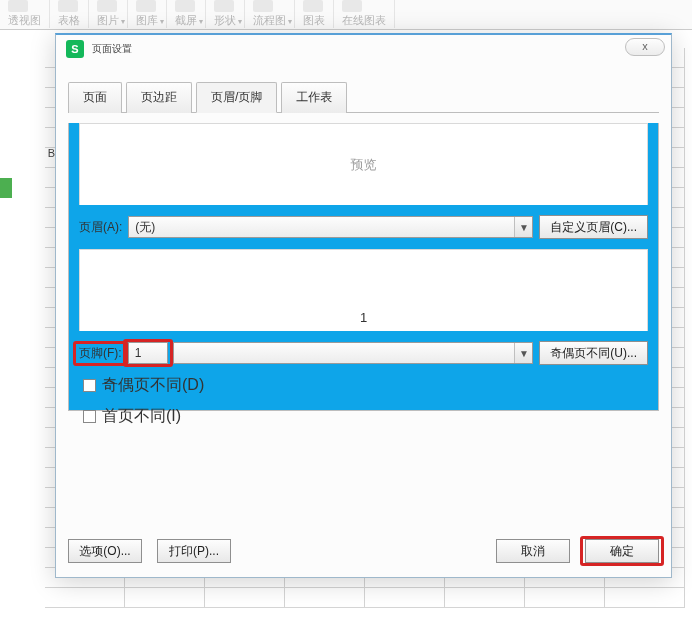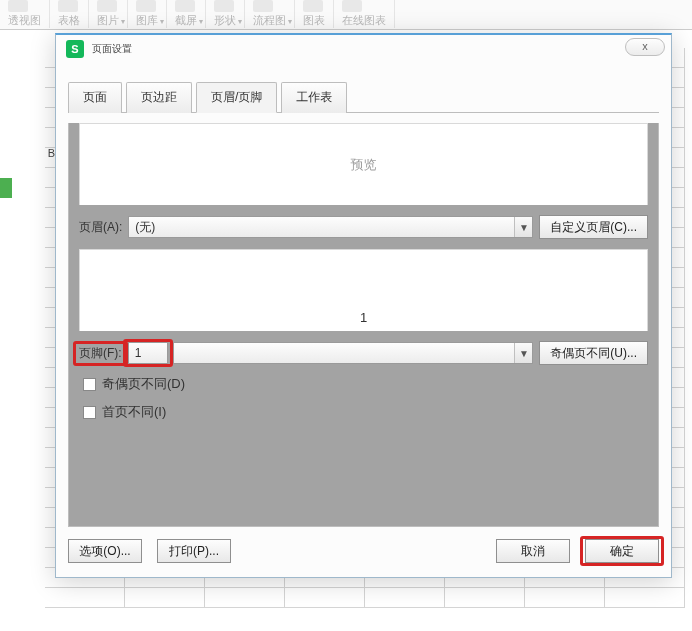--- a/index.html
+++ b/index.html
@@ -24,35 +24,35 @@
 .title-ic { width: 18px; height: 18px; background: #14b85a; border-radius: 3px; margin-right: 8px; display: flex; align-items: center; justify-content: center; }
 .title-ic::before { content: "S"; color: #fff; font-size: 11px; font-weight: bold; font-family: Arial, sans-serif; }
 .title-text { font-size: 10px; color: #444; }
 .close-btn { position: absolute; right: 6px; top: 3px; width: 40px; height: 18px; border: 1px solid #bfbfbf; border-radius: 9px; background: linear-gradient(#fdfdfd,#ececec); text-align: center; line-height: 14px; color: #666; font-size: 11px; cursor: pointer; }
 
 .dialog-body { position: absolute; top: 28px; left: 0; right: 0; bottom: 0; padding: 18px 12px 14px 12px; }
 
 .tabs { display: flex; border-bottom: 1px solid #bdbdbd; margin-left: 0; }
 .tab { padding: 6px 14px; border: 1px solid #bdbdbd; background: linear-gradient(#fdfdfd,#ececec); font-size: 12px; color: #333; margin-right: 4px; border-bottom: none; border-top-left-radius: 2px; border-top-right-radius: 2px; cursor: pointer; position: relative; top: 1px; }
 .tab.active { background: #f3f3f3; border-bottom: 1px solid #f3f3f3; }
-.panel { border: 1px solid #bdbdbd; border-top: none; height: 404px; background: #a3a3a3; padding: 0; position: relative; }
+.panel { border: 1px solid #bdbdbd; border-top: none; height: 288px; background: #0ea5e9; padding: 0; position: relative; }
 
 .preview-box { margin: 10px 10px 0 10px; height: 82px; border: 1px solid #d9d9d9; border-bottom: none; background: #fff; display: flex; align-items: center; justify-content: center; color: #9e9e9e; font-size: 13px; }
 .row-line { margin: 10px 10px 0 10px; display: flex; align-items: center; gap: 6px; }
 .row-line .lbl { white-space: nowrap; color: #333; font-size: 12px; }
 .select { flex: 1; height: 22px; border: 1px solid #9a9a9a; background: linear-gradient(#fdfdfd,#ececec); position: relative; display: flex; align-items: center; padding: 0 22px 0 6px; font-size: 12px; color: #333; cursor: pointer; }
 .select .arrow { position: absolute; right: 0; top: 0; bottom: 0; width: 18px; border-left: 1px solid #bfbfbf; display: flex; align-items: center; justify-content: center; font-size: 10px; color: #555; background: linear-gradient(#fafafa,#e4e4e4); }
 .btn { height: 24px; padding: 0 10px; border: 1px solid #8f8f8f; background: linear-gradient(#fdfdfd,#e8e8e8); font-size: 12px; color: #222; cursor: pointer; border-radius: 0; white-space: nowrap; display: inline-flex; align-items: center; }
 
 .preview-box2 { margin: 10px 10px 0 10px; height: 82px; border: 1px solid #d9d9d9; border-bottom: none; background: #fff; display: flex; align-items: flex-end; justify-content: center; color: #333; font-size: 13px; padding-bottom: 6px; }
 
 .hi-red { position: relative; }
 .hi-red::after { content: ""; position: absolute; inset: -4px -6px; border: 3px solid #d62424; border-radius: 3px; pointer-events: none; }
 
-.chk { display: flex; align-items: center; gap: 6px; margin: 10px 0 0 14px; font-size: 13px; color: #333; }
+.chk { display: flex; align-items: center; gap: 6px; margin: 10px 0 0 14px; font-size: 16px; color: #333; }
 .chk-box { width: 13px; height: 13px; border: 1px solid #888; background: #fff; }
 
 .dialog-footer { position: absolute; left: 12px; right: 12px; bottom: 14px; display: flex; gap: 15px; }
 .dialog-footer .spacer { flex: 1; }
 .dialog-footer .btn { min-width: 74px; justify-content: center; }
 </style>
 </head>
 <body>
 
 <div class="ribbon">

